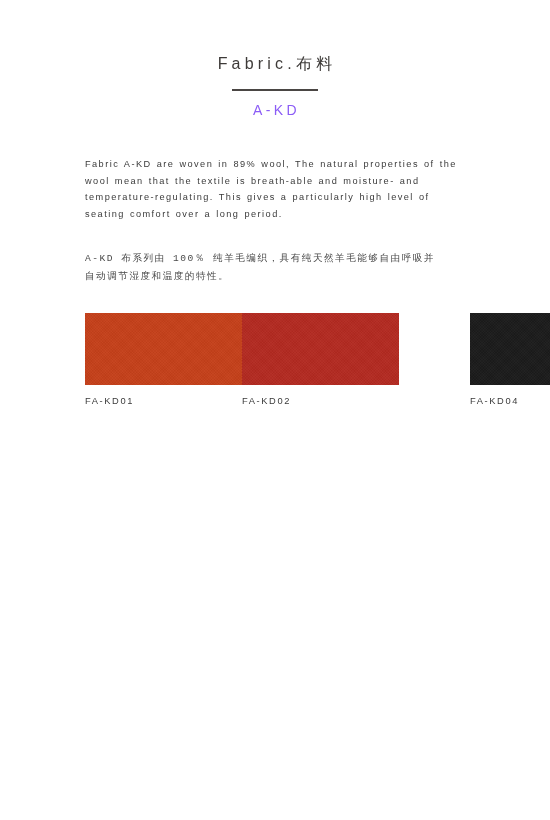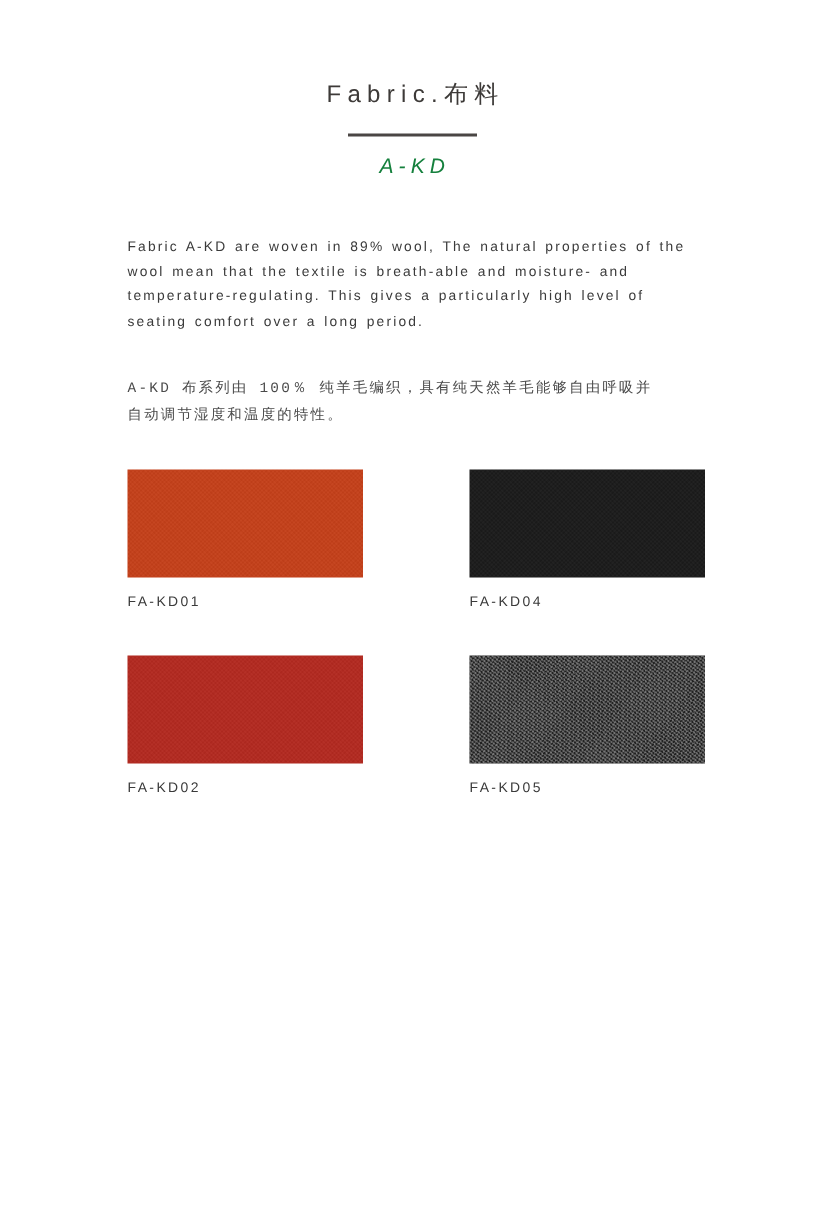--- a/index.html
+++ b/index.html
@@ -32,25 +32,24 @@
   }
   .title-divider {
     width: 86px;
     height: 2px;
     background: #4a4644;
     margin: 13px auto 11px auto;
   }
   .subtitle {
     font-size: 14px;
     letter-spacing: 3.4px;
-    color: #15803d;
+    color: #8b5cf6;
     font-weight: 400;
     margin: 0;
     padding-left: 3px;
-    font-style: italic;
   }
 
   
   .description {
     margin: 0;
     padding: 38px 80px 0 85px;
   }
   .para-en {
     font-size: 9.2px;
     letter-spacing: 1.45px;
@@ -77,21 +76,21 @@
     top: 313px;
     left: 0;
     width: 550px;
   }
   .swatch-columns {
     display: flex;
     padding-left: 85px;
   }
   .swatch-col {
     display: flex;
-    flex-direction: column;
+    flex-direction: row;
   }
   .swatch-col.col-right {
     margin-left: 71px;
   }
   .swatch-cell {
     display: flex;
     flex-direction: column;
   }
   .swatch-chip {
     width: 157px;

